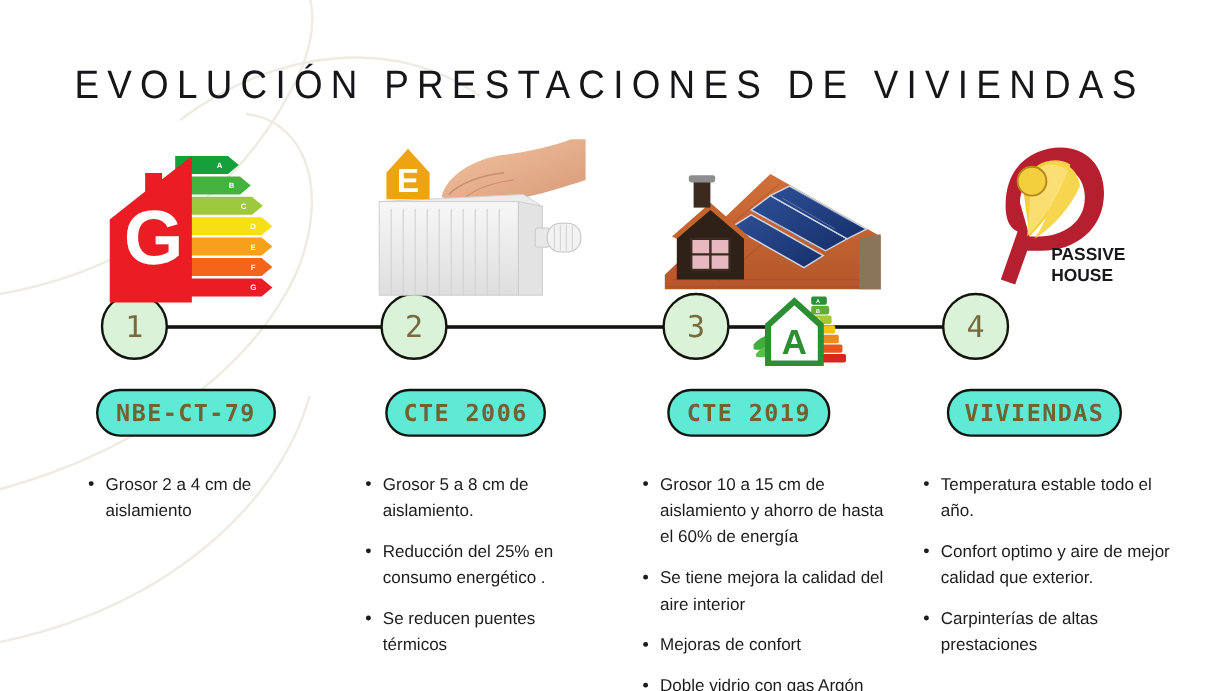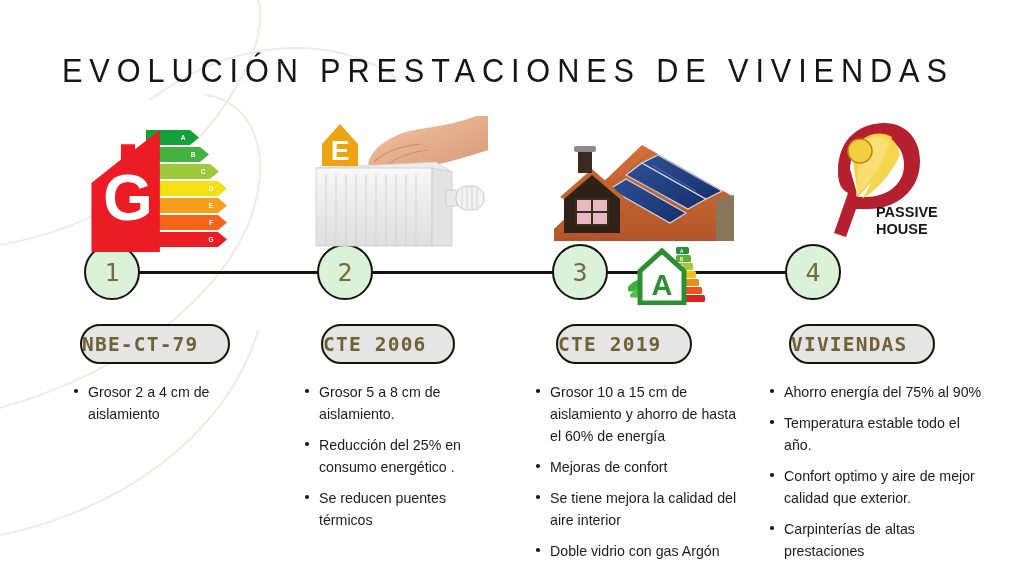--- a/index.html
+++ b/index.html
@@ -73,25 +73,25 @@
     color: #776a3c;
     line-height: 1;
     letter-spacing: 0;
   }
 
   
   .pill {
     position: absolute;
     height: 40px;
     border-radius: 20px;
-    background: #e5e5e5;
+    background: #5eead4;
     border: 2.4px solid #14140f;
     display: flex;
     align-items: center;
-    justify-content: flex-start;
+    justify-content: center;
     z-index: 3;
   }
   .pill span {
     font-family: "DejaVu Sans Mono", monospace;
     font-size: 19.5px;
     font-weight: 700;
     color: #6f6235;
     letter-spacing: 1.2px;
     white-space: nowrap;
   }
@@ -103,20 +103,21 @@
   }
   .bullets ul { list-style: none; }
   .bullets li {
     position: relative;
     padding-left: 16px;
     margin-bottom: 9px;
     font-family: "Liberation Sans", sans-serif;
     font-size: 14.2px;
     line-height: 1.55;
     color: #1c1c1c;
+    margin-top: 12px;
   }
   .bullets li::before {
     content: "";
     position: absolute;
     left: 2px;
     top: 8px;
     width: 3.6px;
     height: 3.6px;
     border-radius: 50%;
     background: #1c1c1c;
@@ -396,28 +397,27 @@
     <ul>
       <li>Grosor 5 a 8 cm de aislamiento.</li>
       <li>Reducción del 25% en consumo energético .</li>
       <li>Se reducen puentes térmicos</li>
     </ul>
   </div>
 
   <div class="bullets" style="left:534px; top:381px; width:212px;">
     <ul>
       <li>Grosor 10 a 15 cm de aislamiento y ahorro de hasta el 60% de energía</li>
+      <li>Se tiene mejora la calidad del aire interior</li>
       <li>Mejoras de confort</li>
-      <li>Se tiene mejora la calidad del aire interior</li>
       <li>Doble vidrio con gas Argón</li>
     </ul>
   </div>
 
   <div class="bullets" style="left:768px; top:381px; width:215px;">
     <ul>
-      <li>Ahorro energía del 75% al 90%</li>
       <li>Temperatura estable todo el año.</li>
       <li>Confort optimo y aire de mejor calidad que exterior.</li>
       <li>Carpinterías de altas prestaciones</li>
     </ul>
   </div>
 
 </div>
 
 </body></html>

